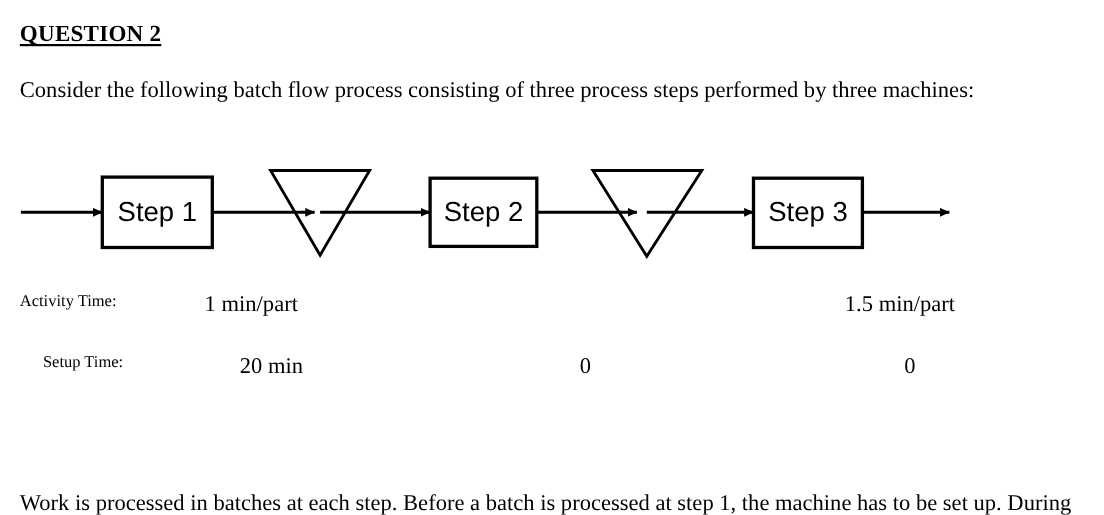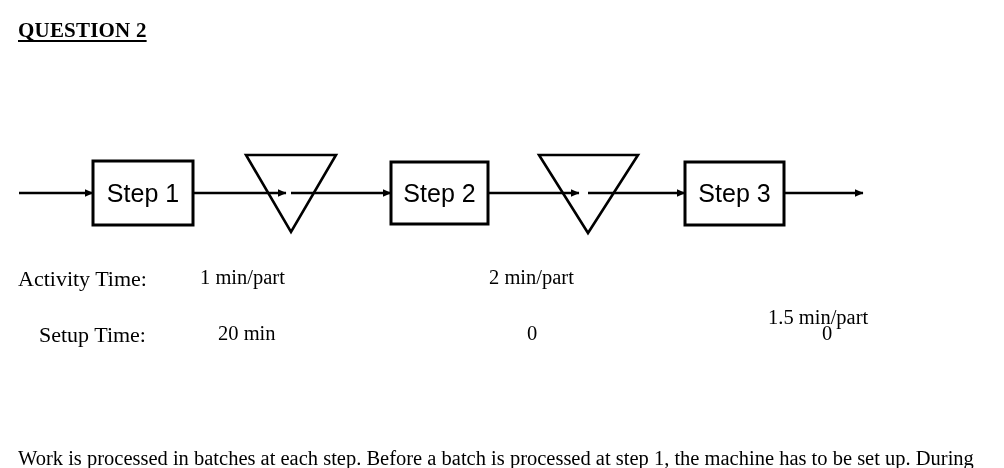--- a/index.html
+++ b/index.html
@@ -54,35 +54,35 @@
     width: 1004px;
     height: 110px;
   }
   .diagram svg {
     display: block;
   }
 
   
   .row-label {
     position: absolute;
-    font-size: 22px;
+    font-size: 15px;
     white-space: nowrap;
   }
   .cell {
     position: absolute;
     font-size: 20.5px;
     white-space: nowrap;
   }
 
   .lbl-activity { left: 18px;  top: 266px; }
   .lbl-setup    { left: 18px;  top: 322px; margin-left: 21px; }
 
-  .act-1 { left: 200px; top: 266px; }
+  .act-1 { left: 186px; top: 266px; }
   .act-2 { left: 489px; top: 266px; }
-  .act-3 { left: 768px; top: 266px; margin-top: 40px; }
+  .act-3 { left: 768px; top: 266px; }
 
   .set-1 { left: 204px; top: 322px; margin-left: 14px; }
   .set-2 { left: 527px; top: 322px; }
   .set-3 { left: 822px; top: 322px; }
 
   
   .outro {
     position: absolute;
     left: 18px;
     top: 404px;
@@ -92,20 +92,21 @@
     margin-top: 40px;
   }
 </style>
 </head>
 <body>
 
 <div class="page">
 
   <div class="q-title">QUESTION 2</div>
 
+  <div class="intro">Consider the following batch flow process consisting of three process steps performed by three machines:</div>
 
   <div class="diagram">
     <svg width="1004" height="110" viewBox="0 0 1004 110" xmlns="http://www.w3.org/2000/svg">
       <defs>
         <marker id="arrowhead" markerWidth="9" markerHeight="9" refX="8.5" refY="4" orient="auto" markerUnits="userSpaceOnUse">
           <path d="M0,0 L9,4 L0,8 z" fill="#000000"></path>
         </marker>
       </defs>
 
       <line x1="18" y1="53" x2="92" y2="53" stroke="#000000" stroke-width="2.6" marker-end="url(#arrowhead)"></line>
@@ -131,21 +132,20 @@
       <line x1="783" y1="53" x2="862" y2="53" stroke="#000000" stroke-width="2.6" marker-end="url(#arrowhead)"></line>
 
       <text x="142" y="53" font-family="Liberation Sans, sans-serif" font-size="25" text-anchor="middle" dominant-baseline="central" fill="#000000">Step 1</text>
       <text x="438.5" y="53" font-family="Liberation Sans, sans-serif" font-size="25" text-anchor="middle" dominant-baseline="central" fill="#000000">Step 2</text>
       <text x="733.5" y="53" font-family="Liberation Sans, sans-serif" font-size="25" text-anchor="middle" dominant-baseline="central" fill="#000000">Step 3</text>
     </svg>
   </div>
 
   <div class="row-label lbl-activity">Activity Time:</div>
   <div class="cell act-1">1 min/part</div>
-  <div class="cell act-2">2 min/part</div>
   <div class="cell act-3">1.5 min/part</div>
 
   <div class="row-label lbl-setup">Setup Time:</div>
   <div class="cell set-1">20 min</div>
   <div class="cell set-2">0</div>
   <div class="cell set-3">0</div>
 
   <div class="outro">Work is processed in batches at each step.  Before a batch is processed at step 1, the machine has to be set up.  During a setup, the machine is unable to process any product.</div>
 
 </div>

